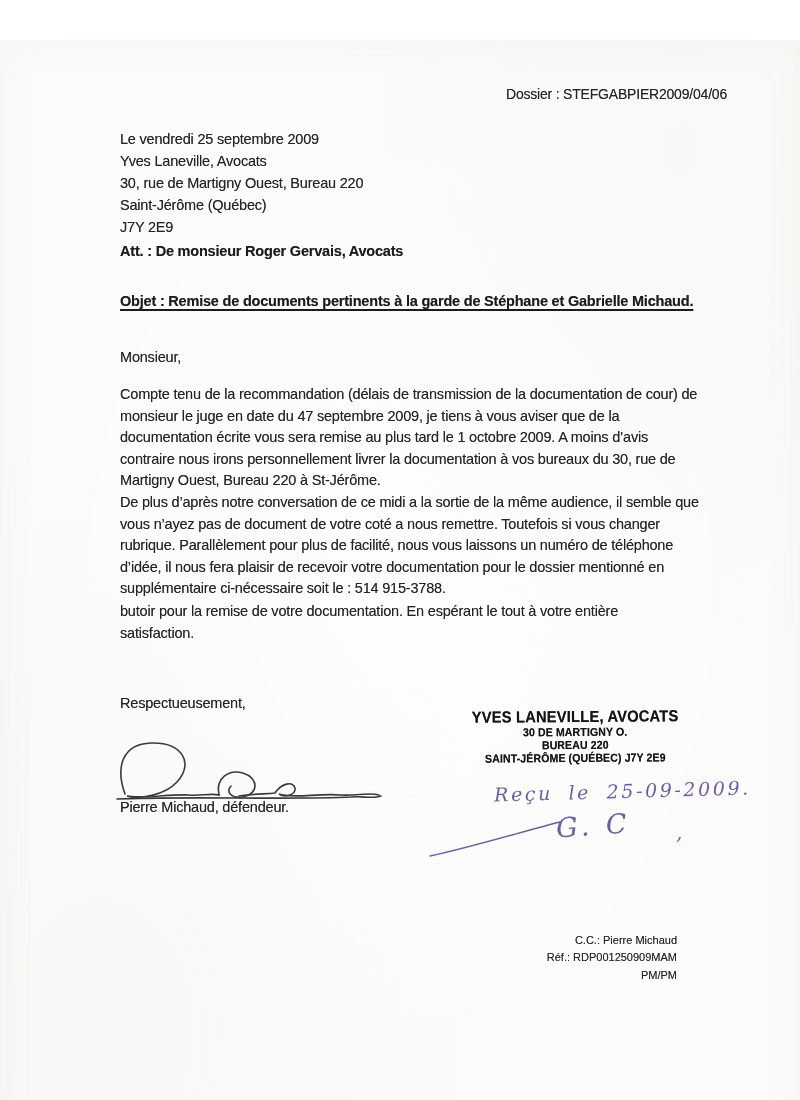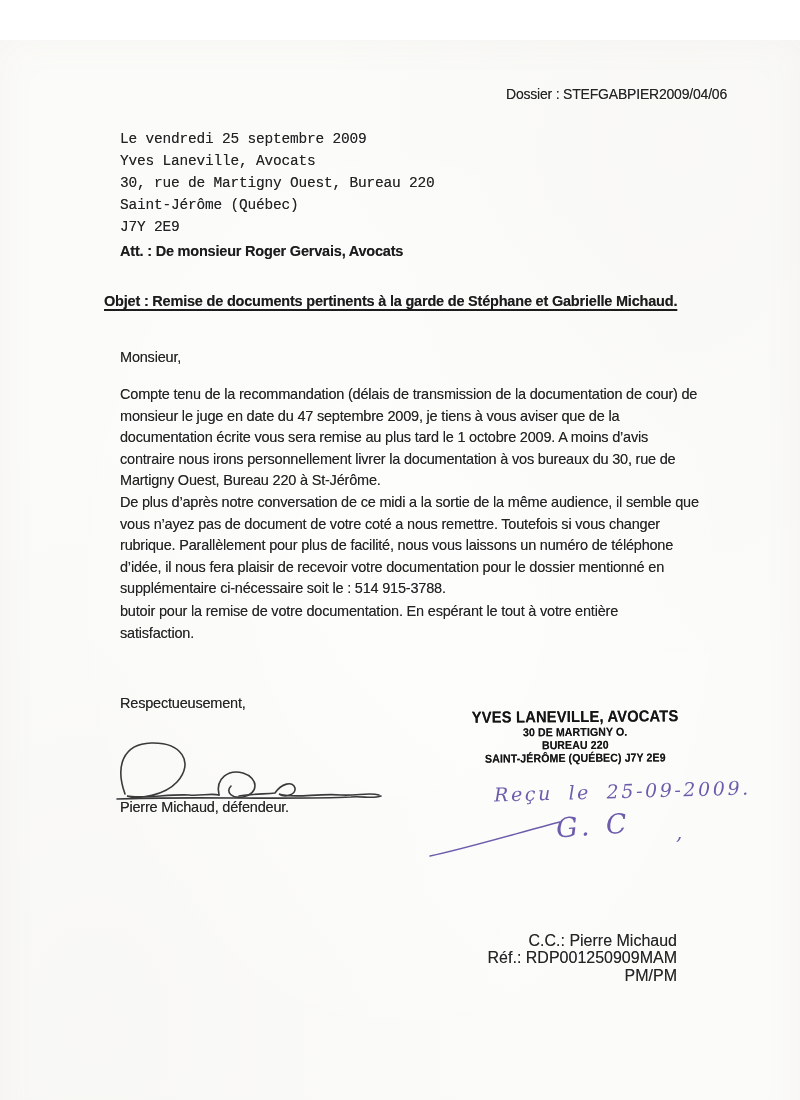--- a/index.html
+++ b/index.html
@@ -32,42 +32,42 @@
   }
   .stamp .l1{font-size:16px;line-height:19px;letter-spacing:0.2px;}
   .stamp .l2,.stamp .l3,.stamp .l4{font-size:11.5px;line-height:12.8px;}
   .hand{
     font-family:"DejaVu Serif", serif;font-style:italic;
     color:#6d5cac;
   }
   .received{font-size:19px;letter-spacing:2.6px;word-spacing:7px;transform:rotate(-1.6deg);}
   .initials{font-size:27px;letter-spacing:4px;transform:rotate(-4deg);}
   .inkmark{font-size:20px;}
-  .footer{ text-align:right;font-size:16px;line-height:17.4px;
+  .footer{ text-align:right;font-size:11px;line-height:17.4px;
            text-shadow:0 0 0.5px rgba(40,40,40,0.5);}
   svg{display:block;}
 </style>
 </head>
 <body>
 
 <div class="page">
 
   <div class="abs tline" style="left:506px;top:44px;font-size:14px;">Dossier : STEFGABPIER2009/04/06</div>
 
-  <div class="abs addr" style="left:120px;top:88px;font-family:Liberation Mono, monospace;">
+  <div class="abs addr" style="left:120px;top:88px;">
     <div class="tline">Le vendredi 25 septembre 2009</div>
     <div class="tline">Yves Laneville, Avocats</div>
     <div class="tline">30, rue de Martigny Ouest, Bureau 220</div>
     <div class="tline">Saint-Jérôme (Québec)</div>
     <div class="tline">J7Y 2E9</div>
   </div>
 
   <div class="abs tline bold" style="left:120px;top:201px;">Att. : De monsieur Roger Gervais, Avocats</div>
 
-  <div class="abs tline bold underline" style="left:104px;top:251px;">Objet : Remise de documents pertinents à la garde de Stéphane et Gabrielle Michaud.</div>
+  <div class="abs tline bold underline" style="left:120px;top:251px;">Objet : Remise de documents pertinents à la garde de Stéphane et Gabrielle Michaud.</div>
 
   <div class="abs tline" style="left:120px;top:307px;text-align:center;">Monsieur,</div>
 
   <div class="abs" style="left:120px;top:344px;">
     <div class="tline">Compte tenu de la recommandation (délais de transmission de la documentation de cour) de</div>
     <div class="tline">monsieur le juge en date du 47 septembre 2009, je tiens à vous aviser que de la</div>
     <div class="tline">documentation écrite vous sera remise  au plus tard le 1 octobre 2009. A moins d’avis</div>
     <div class="tline">contraire nous irons personnellement livrer la documentation à vos bureaux du 30, rue de</div>
     <div class="tline">Martigny Ouest, Bureau 220 à St-Jérôme.</div>
   </div>

